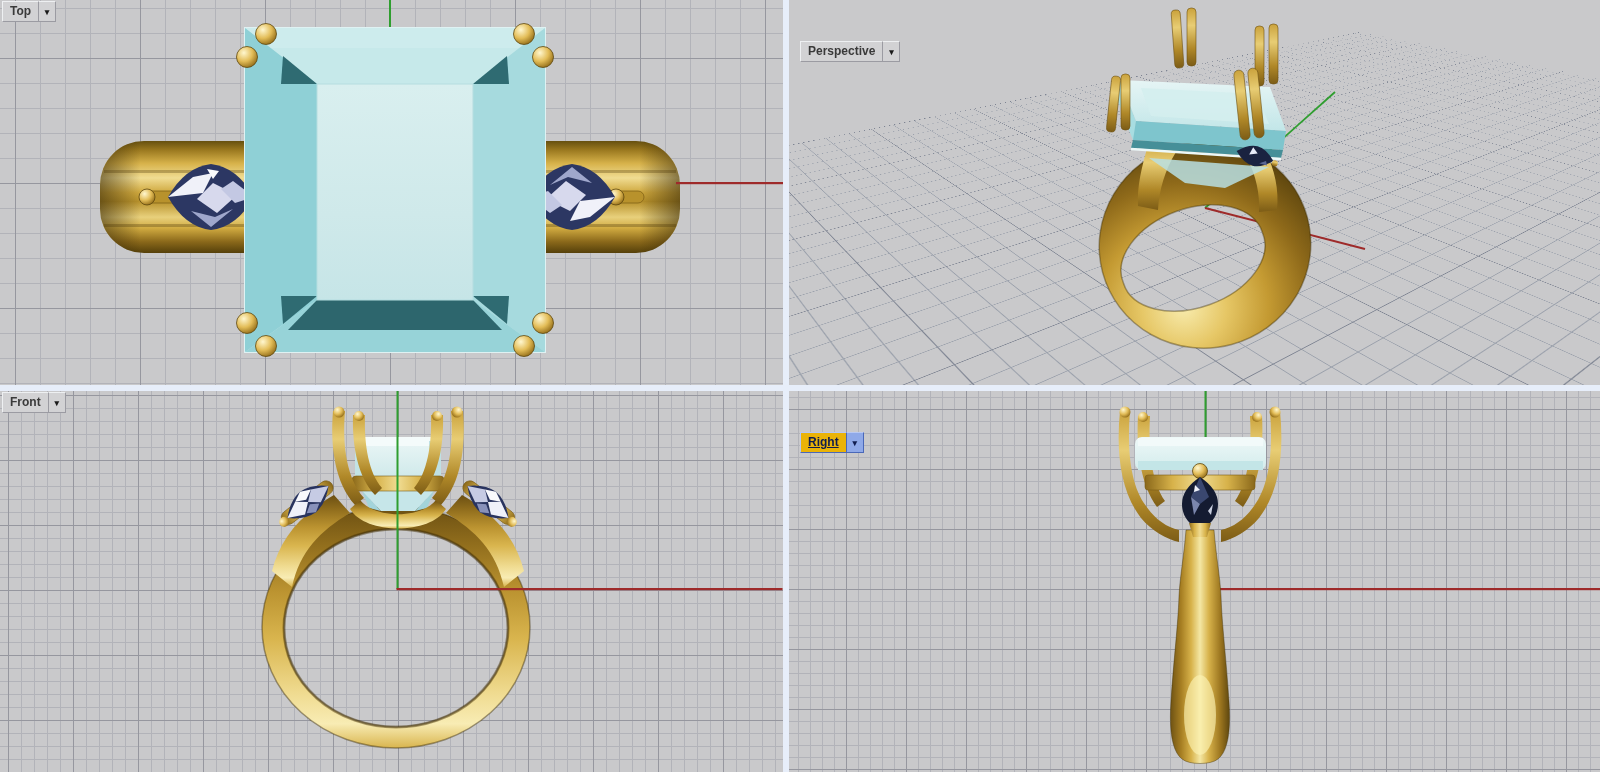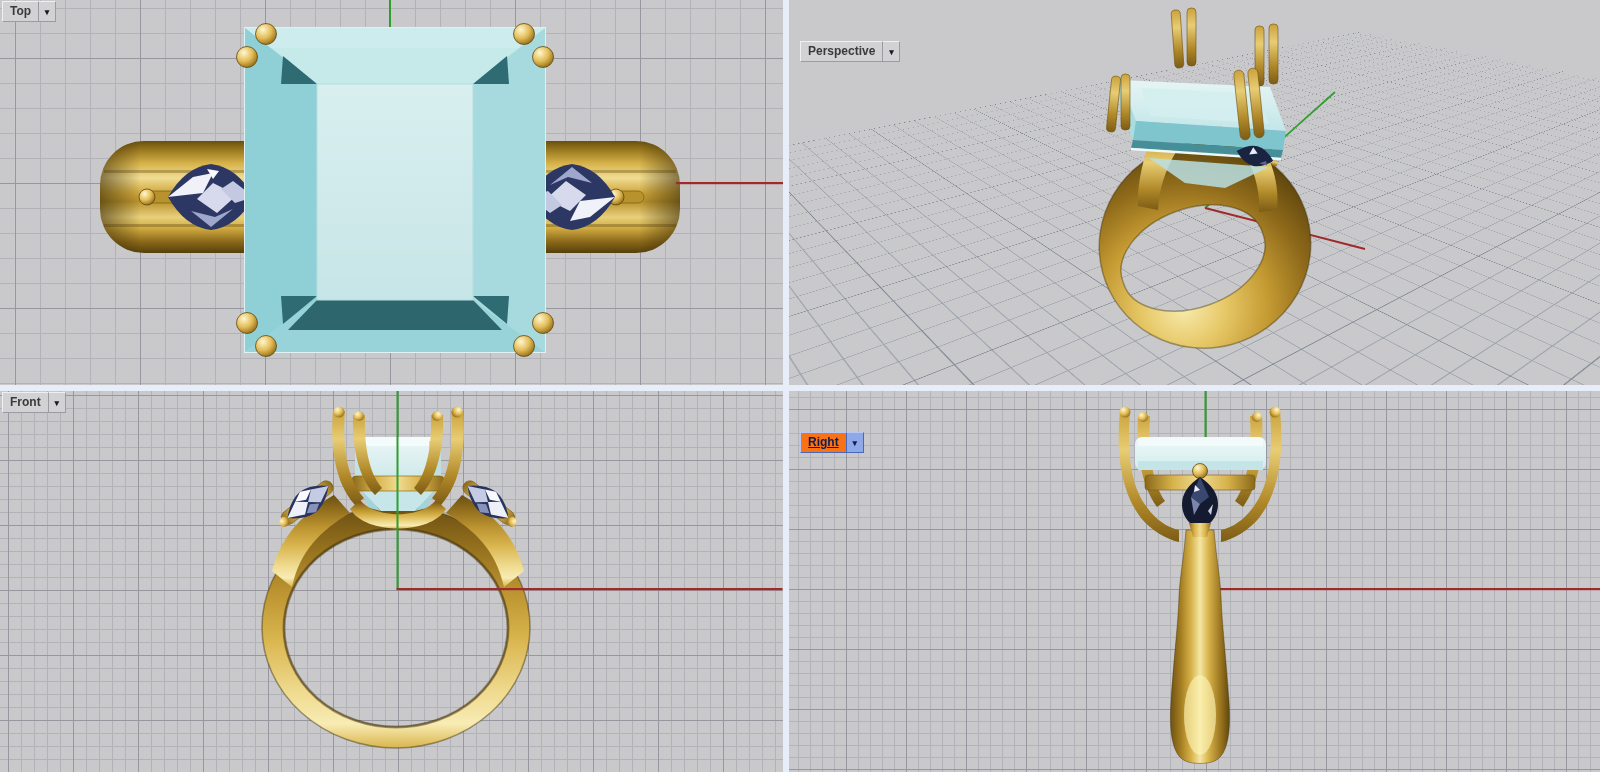--- a/index.html
+++ b/index.html
@@ -49,21 +49,21 @@
 
   .art{position:absolute;inset:0;}
 
   .vp-label{position:absolute;top:1px;display:flex;align-items:stretch;z-index:5;
     font-size:12px;font-weight:bold;color:#3a3a3a;cursor:default;}
   .vp-label .name{padding:2px 7px 3px 7px;background:#d2d2d4;
     border:1px solid #9b9ba2;border-top-color:#eef0f2;border-left-color:#eef0f2;}
   .vp-label .dd{width:16px;display:flex;align-items:center;justify-content:center;
     background:#d2d2d4;border:1px solid #9b9ba2;border-top-color:#eef0f2;border-left:none;
     font-size:9px;color:#1a1a1a;}
-  .vp-label.active .name{background:#f97316;color:#101c4e;
+  .vp-label.active .name{background:#eab308;color:#101c4e;
     border-color:#4a68b8;border-top-color:#b8c8f2;border-left-color:#b8c8f2;text-decoration:underline;}
   .vp-label.active .dd{background:#8fa9e8;color:#101c4e;
     border-color:#4a68b8;border-top-color:#b8c8f2;}
   .lbl-left{left:2px;}
   .lbl-right{left:11px;margin-top:40px;}
 </style>
 </head>
 <body>
 
 <div id="app">

